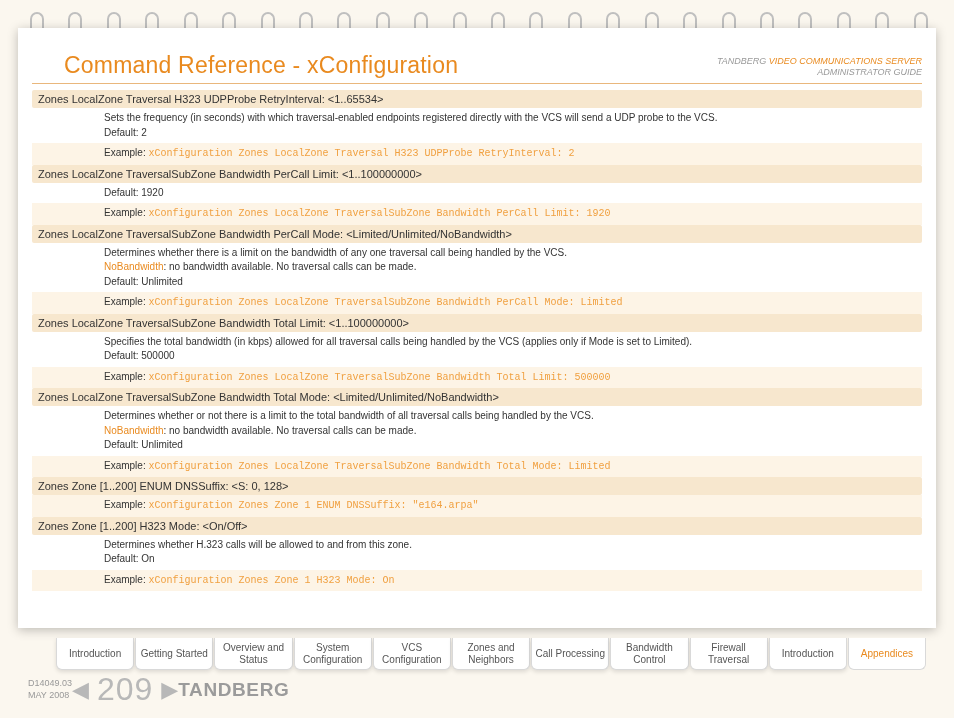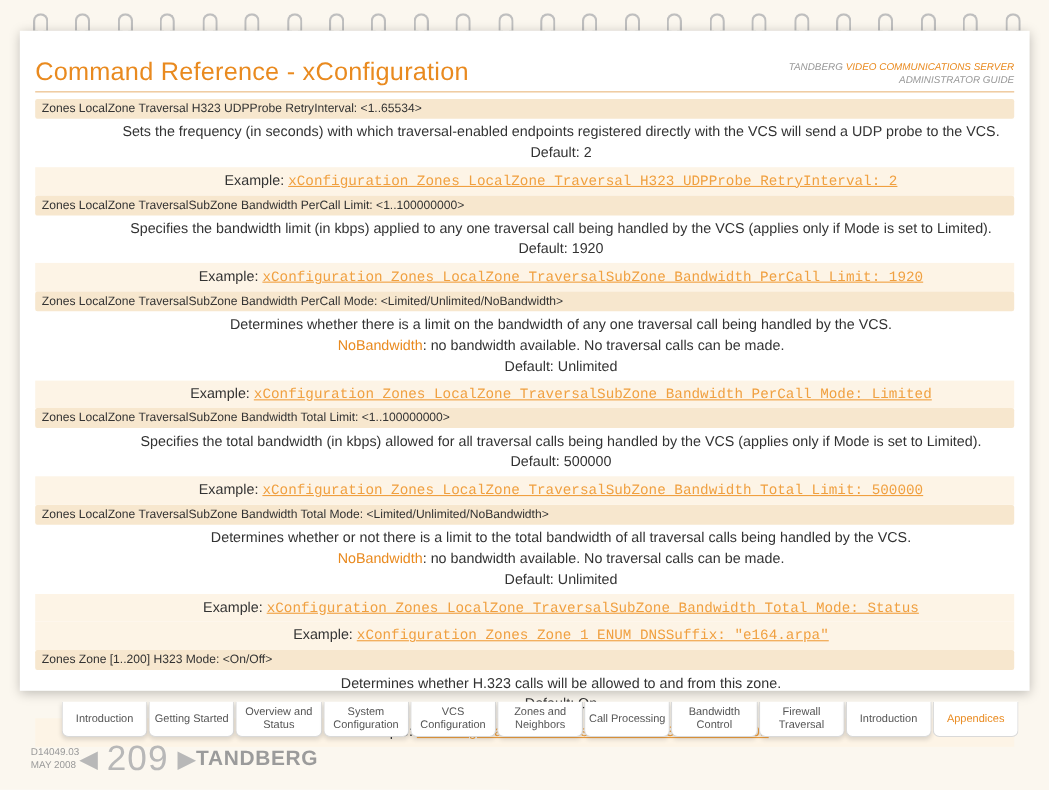--- a/index.html
+++ b/index.html
@@ -47,46 +47,46 @@
     align-items: flex-end;
     border-bottom: 1px solid #e9b77c;
     padding-bottom: 4px;
     margin-bottom: 6px;
   }
   .page-title {
     font-size: 23px;
     font-weight: 400;
     color: #e98a1f;
     letter-spacing: 0.2px;
+    margin-left: 32px;
   }
   .header-right {
     text-align: right;
     font-size: 9px;
     color: #999;
     line-height: 1.3;
     font-style: italic;
   }
   .header-right .product { color: #e98a1f; }
   .cmd-block { }
   .cmd-head {
     background: #f7e7ce;
     padding: 3px 6px;
     font-size: 11px;
     color: #333;
     border-radius: 2px;
   }
   .cmd-body {
     padding: 3px 6px 3px 72px;
-    font-size: 13px;
+    font-size: 10px;
     line-height: 1.45;
-    text-align: center;
   }
   .alt { background: #fdf4e6; }
   .example-label { }
-  .example-code { font-family: "Courier New", monospace; color: #f0a040; text-decoration: underline; }
+  .example-code { font-family: "Courier New", monospace; color: #f0a040; }
   .nobw { color: #e98a1f; }
   .tabs {
     position: absolute;
     left: 28px; right: 28px;
     bottom: 48px;
     display: flex;
     gap: 1px;
     padding-left: 28px;
   }
   .tab {
@@ -171,21 +171,20 @@
         <div class="cmd-head">Zones LocalZone Traversal H323 UDPProbe RetryInterval: &lt;1..65534&gt;</div>
         <div class="cmd-body">
           <div>Sets the frequency (in seconds) with which traversal-enabled endpoints registered directly with the VCS will send a UDP probe to the VCS.</div>
           <div>Default: 2</div>
         </div>
         <div class="cmd-body alt"><span class="example-label">Example:  </span><span class="example-code">xConfiguration Zones LocalZone Traversal H323 UDPProbe RetryInterval: 2</span></div>
       </div>
       <div class="cmd-block">
         <div class="cmd-head">Zones LocalZone TraversalSubZone Bandwidth PerCall Limit: &lt;1..100000000&gt;</div>
         <div class="cmd-body">
-          <div>Specifies the bandwidth limit (in kbps) applied to any one traversal call being handled by the VCS (applies only if Mode is set to Limited).</div>
           <div>Default: 1920</div>
         </div>
         <div class="cmd-body alt"><span class="example-label">Example:  </span><span class="example-code">xConfiguration Zones LocalZone TraversalSubZone Bandwidth PerCall Limit: 1920</span></div>
       </div>
       <div class="cmd-block">
         <div class="cmd-head">Zones LocalZone TraversalSubZone Bandwidth PerCall Mode: &lt;Limited/Unlimited/NoBandwidth&gt;</div>
         <div class="cmd-body">
           <div>Determines whether there is a limit on the bandwidth of any one traversal call being handled by the VCS.</div>
           <div><span class="nobw">NoBandwidth</span><span>: no bandwidth available. No traversal calls can be made.</span></div>
           <div>Default: Unlimited</div>
@@ -200,23 +199,24 @@
         </div>
         <div class="cmd-body alt"><span class="example-label">Example:  </span><span class="example-code">xConfiguration Zones LocalZone TraversalSubZone Bandwidth Total Limit: 500000</span></div>
       </div>
       <div class="cmd-block">
         <div class="cmd-head">Zones LocalZone TraversalSubZone Bandwidth Total Mode: &lt;Limited/Unlimited/NoBandwidth&gt;</div>
         <div class="cmd-body">
           <div>Determines whether or not there is a limit to the total bandwidth of all traversal calls being handled by the VCS.</div>
           <div><span class="nobw">NoBandwidth</span><span>: no bandwidth available. No traversal calls can be made.</span></div>
           <div>Default: Unlimited</div>
         </div>
-        <div class="cmd-body alt"><span class="example-label">Example:  </span><span class="example-code">xConfiguration Zones LocalZone TraversalSubZone Bandwidth Total Mode: Status</span></div>
-      </div>
-      <div class="cmd-block">
+        <div class="cmd-body alt"><span class="example-label">Example:  </span><span class="example-code">xConfiguration Zones LocalZone TraversalSubZone Bandwidth Total Mode: Limited</span></div>
+      </div>
+      <div class="cmd-block">
+        <div class="cmd-head">Zones Zone [1..200] ENUM DNSSuffix: &lt;S: 0, 128&gt;</div>
         <div class="cmd-body alt"><span class="example-label">Example:  </span><span class="example-code">xConfiguration Zones Zone 1 ENUM DNSSuffix: "e164.arpa"</span></div>
       </div>
       <div class="cmd-block">
         <div class="cmd-head">Zones Zone [1..200] H323 Mode: &lt;On/Off&gt;</div>
         <div class="cmd-body">
           <div>Determines whether H.323 calls will be allowed to and from this zone.</div>
           <div>Default: On</div>
         </div>
         <div class="cmd-body alt"><span class="example-label">Example:  </span><span class="example-code">xConfiguration Zones Zone 1 H323 Mode: On</span></div>
       </div>

